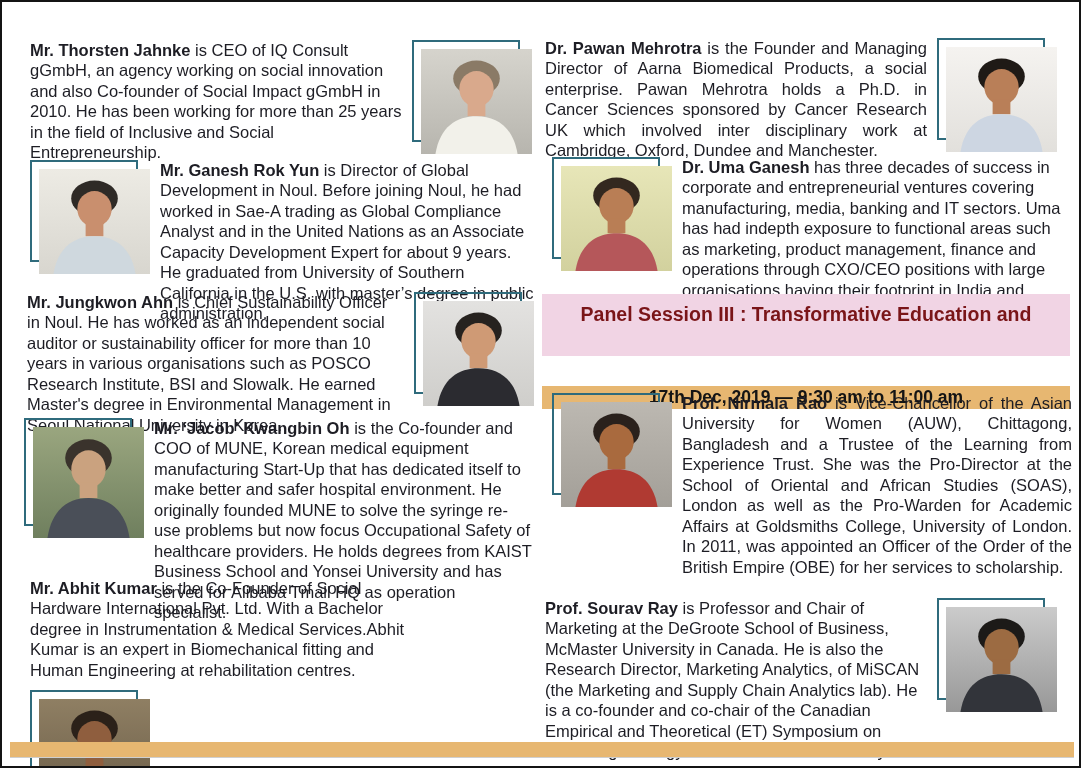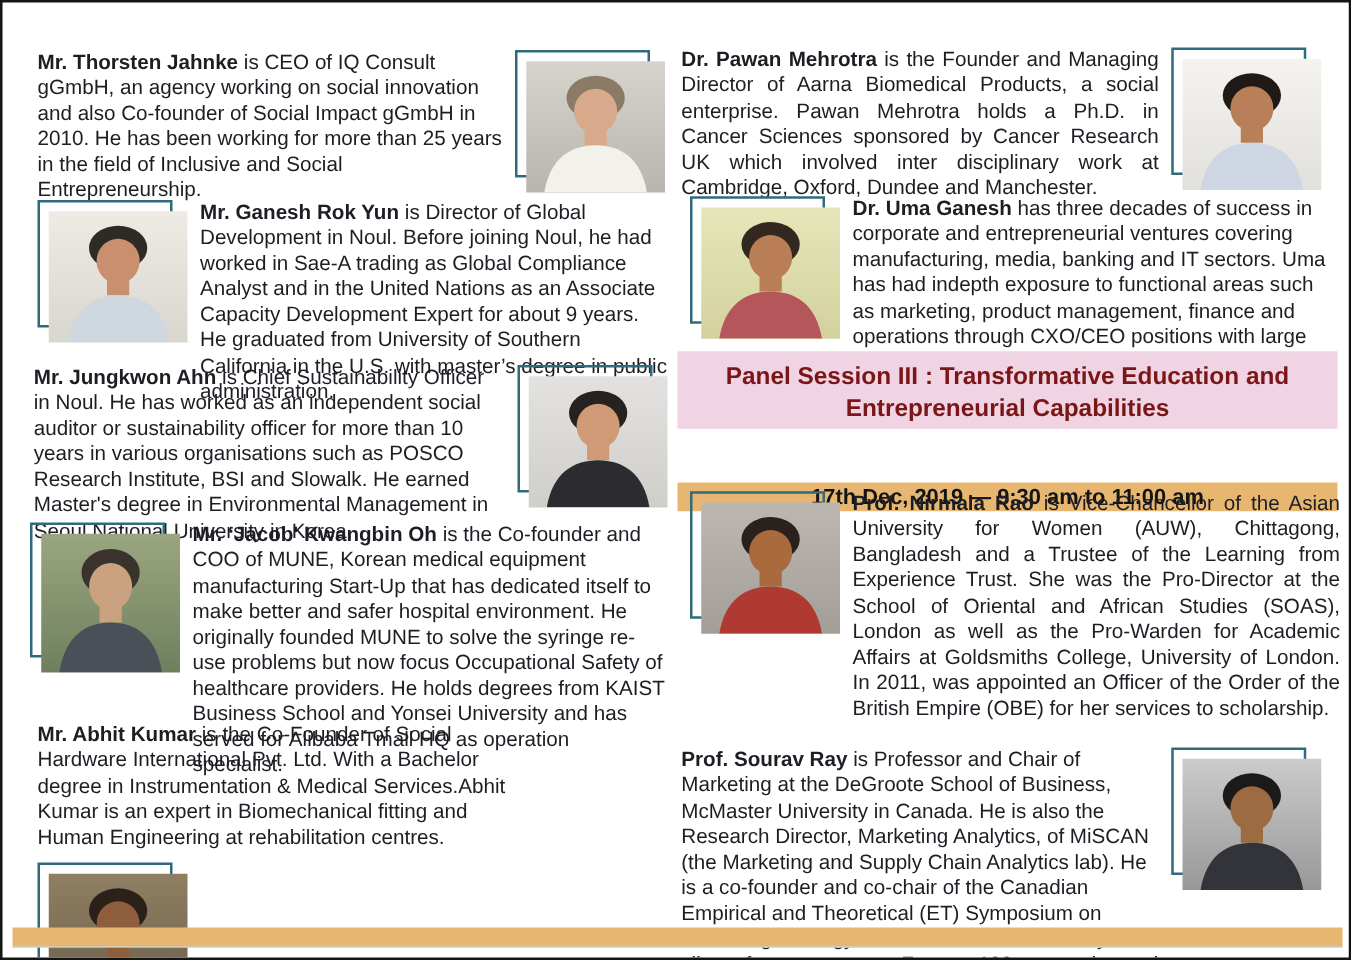--- a/index.html
+++ b/index.html
@@ -26,21 +26,21 @@
   .p1{--bg1:#d6d4cd;--bg2:#b7b5ae;--hair:#8a7a66;--cloth:#f2f1ea;--skin:#d9a98c;}
   .p2{--bg1:#edebe4;--bg2:#d8d6cf;--hair:#2e2a26;--cloth:#cfd8de;--skin:#c98f6e;}
   .p3{--bg1:#e3e2e0;--bg2:#cfcecb;--hair:#26221f;--cloth:#2b2b30;--skin:#cf9a75;}
   .p4{--bg1:#9aa67f;--bg2:#6f7f5e;--hair:#3a332c;--cloth:#4a4f58;--skin:#caa27f;}
   .p5{--bg1:#8f7f63;--bg2:#6b5d48;--hair:#2b2119;--cloth:#6d6a66;--skin:#8f5e3e;}
   .p6{--bg1:#f5f3f0;--bg2:#e2e0dc;--hair:#1f1a16;--cloth:#cdd6e2;--skin:#b97f58;}
   .p7{--bg1:#e7e6b8;--bg2:#d2d19e;--hair:#33281f;--cloth:#b5575a;--skin:#b97e55;}
   .p8{--bg1:#bcb8b1;--bg2:#a39f98;--hair:#2a211c;--cloth:#b03a32;--skin:#a96a3e;}
   .p9{--bg1:#cbcbcb;--bg2:#989898;--hair:#1c1a18;--cloth:#32343a;--skin:#9c6b42;}
   .session-box{
-    position:absolute;left:540px;top:279px;width:528px;height:62px;
+    position:absolute;left:540px;top:292px;width:528px;height:62px;
     background:var(--session_bg,#f1d4e4);color:var(--session_text,#7a1518);
     font-weight:700;font-size:19.5px;text-align:center;line-height:26px;
     padding-top:7px;box-sizing:border-box;
   }
   .session-date{
     position:absolute;left:540px;top:384px;width:528px;height:23px;
     background:var(--gold,#e7b771);color:#141414;
     font-weight:700;font-size:17.5px;text-align:center;line-height:23px;
   }
   .bottom-bar{
@@ -174,21 +174,20 @@
       </span>
     </div>
     <div class="btext">
       <span class="pname">Dr. Uma Ganesh</span>
       <span>has three decades of success in corporate and entrepreneurial ventures covering manufacturing, media, banking and IT sectors. Uma has had indepth exposure to functional areas such as marketing, product management, finance and operations through CXO/CEO positions with large organisations having their footprint in India and global markets.</span>
     </div>
   </section>
 
   <div class="session-box">
     <div>Panel Session III :  Transformative Education and</div>
-    <div>Entrepreneurial Capabilities</div>
   </div>
 
   <div class="session-date">
     <span>17th Dec, 2019 — 9:30 am to 11:00 am</span>
   </div>
 
   <section class="bio" style="left:550px;top:391px;width:520px;">
     <div class="portrait p8">
       <span class="pframe"></span>
       <span class="pimg">

